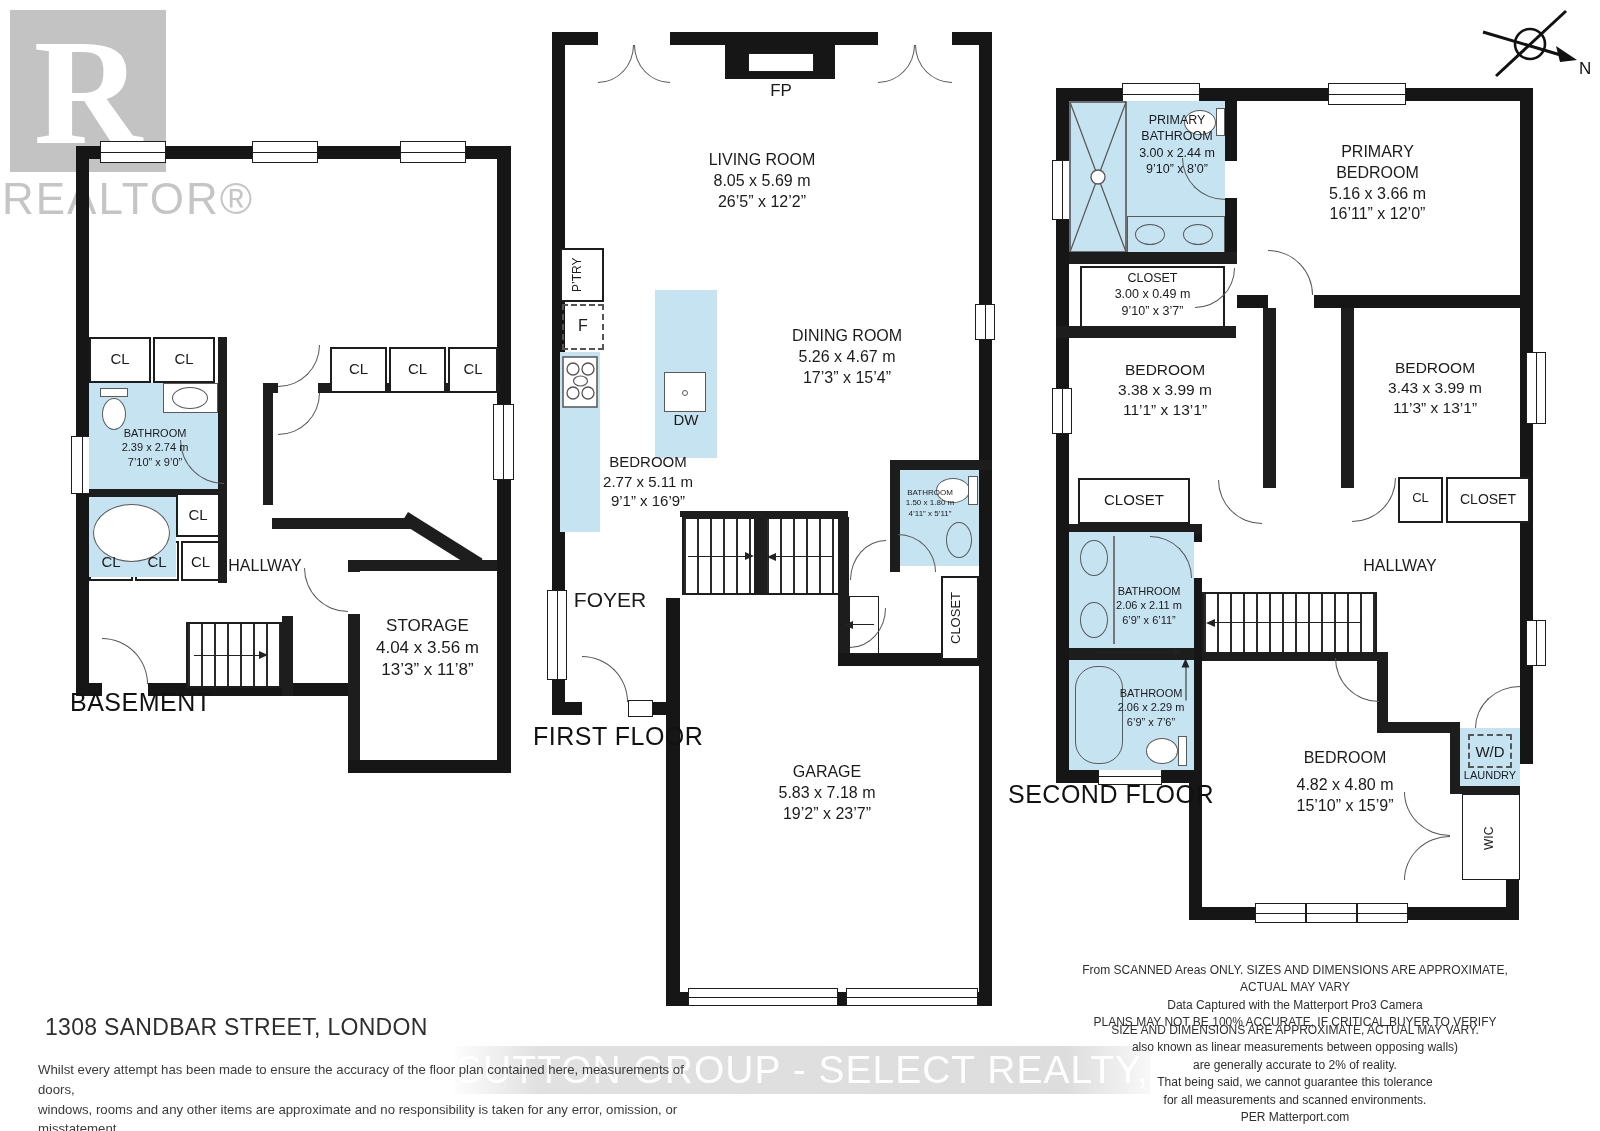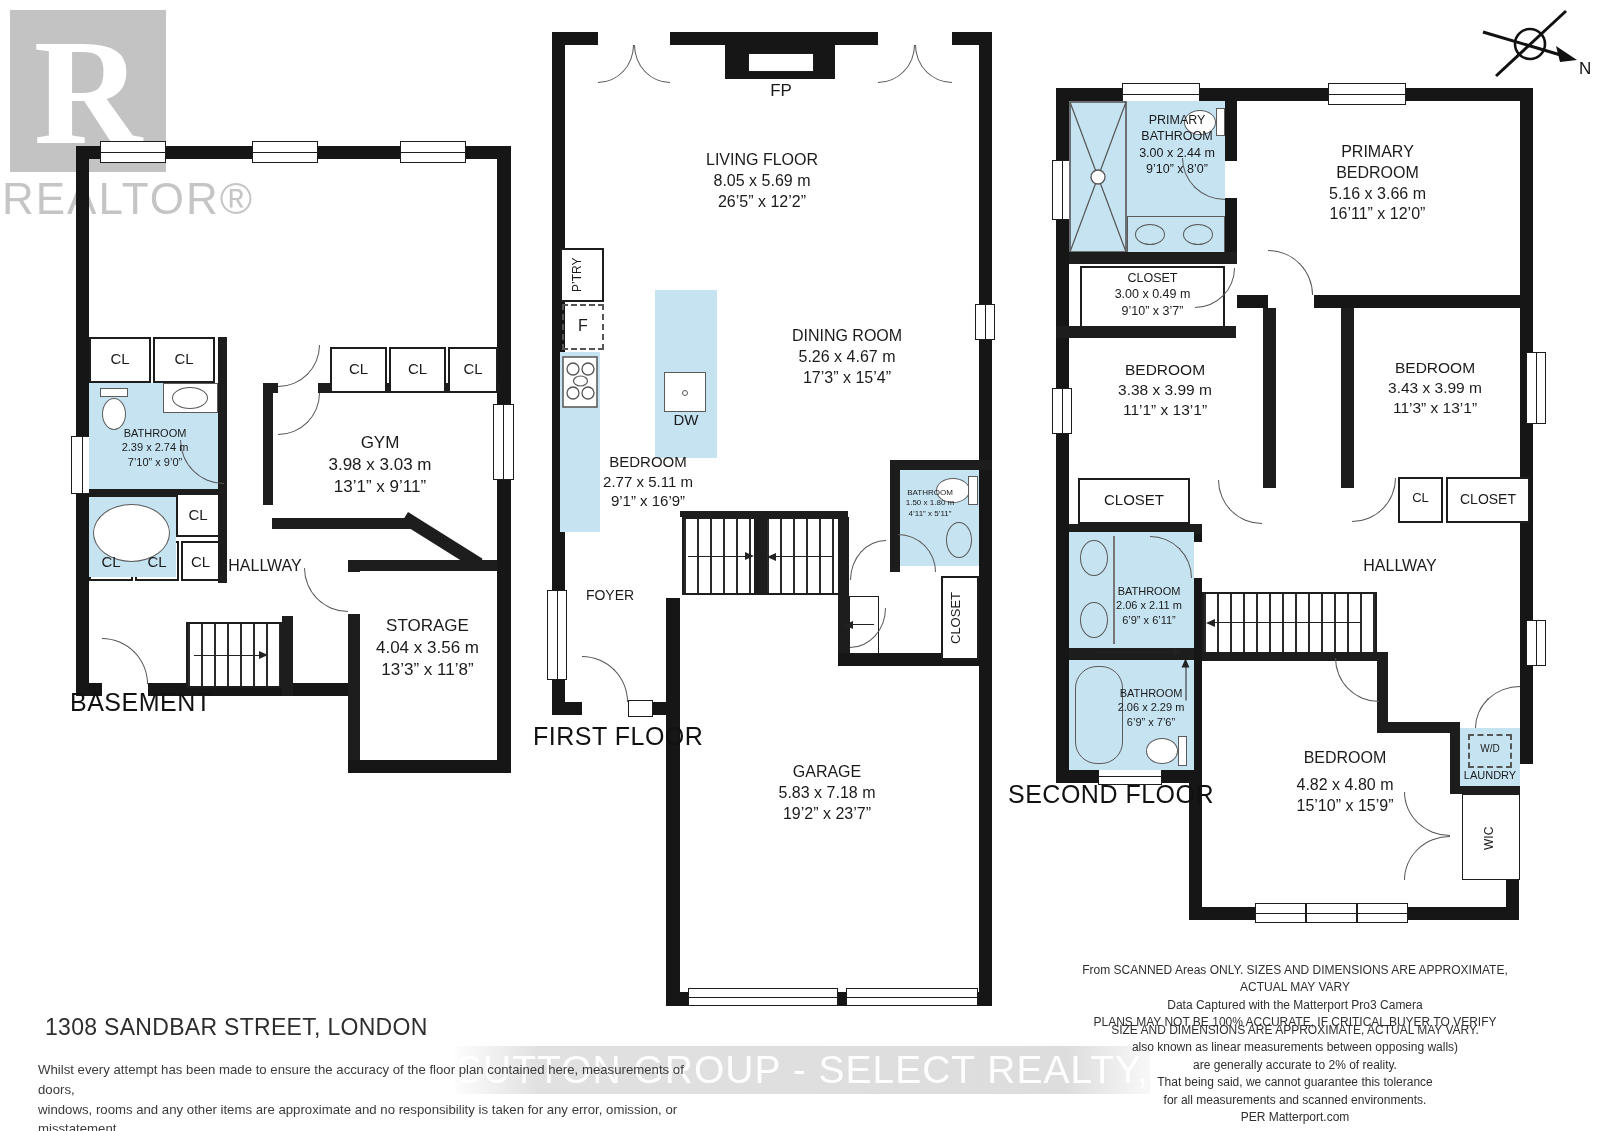--- a/index.html
+++ b/index.html
@@ -111,25 +111,20 @@
   <div class="arc bl" style="left:304px;top:568px;width:44px;height:44px"></div>
 
   <div class="stairs" style="left:186px;top:622px;width:96px;height:66px"></div>
   <div class="arrow" style="left:194px;top:655px;width:66px"></div>
 
   <div class="lbl" style="left:96px;top:426px;width:118px;font-size:11px">
     <span>BATHROOM</span>
     <span>2.39 x 2.74 m</span>
     <span>7’10” x 9’0”</span>
   </div>
-  <div class="lbl" style="left:290px;top:432px;width:180px;font-size:17px">
-    <span>GYM</span>
-    <span>3.98 x 3.03 m</span>
-    <span>13’1” x 9’11”</span>
-  </div>
   <div class="lbl" style="left:360px;top:615px;width:135px;font-size:17px">
     <span>STORAGE</span>
     <span>4.04 x 3.56 m</span>
     <span>13’3” x 11’8”</span>
   </div>
   <div class="lbl" style="left:210px;top:556px;width:110px;font-size:16px">HALLWAY</div>
   <div class="lbl" style="left:89px;top:349px;width:62px;font-size:15px">CL</div>
   <div class="lbl" style="left:153px;top:349px;width:62px;font-size:15px">CL</div>
   <div class="lbl" style="left:330px;top:359px;width:57px;font-size:15px">CL</div>
   <div class="lbl" style="left:389px;top:359px;width:57px;font-size:15px">CL</div>
@@ -205,35 +200,35 @@
     <circle cx="26" cy="37" r="6" fill="none" stroke="#555" stroke-width="1.3"></circle>
     <ellipse cx="18.5" cy="25" rx="7" ry="5" fill="none" stroke="#555" stroke-width="1.2"></ellipse>
   </svg>
   <div class="wet" style="left:655px;top:290px;width:62px;height:168px"></div>
   <div class="fix fill" style="left:664px;top:372px;width:42px;height:40px"></div>
   <div class="fix ell" style="left:682px;top:390px;width:6px;height:6px"></div>
   <div class="lbl" style="left:656px;top:410px;width:60px;font-size:15px">DW</div>
 
   <div class="lbl" style="left:742px;top:80px;width:78px;font-size:17px">FP</div>
   <div class="lbl" style="left:682px;top:150px;width:160px;font-size:16px">
-    <span>LIVING FLOOR</span>
+    <span>LIVING ROOM</span>
     <span>8.05 x 5.69 m</span>
     <span>26’5” x 12’2”</span>
   </div>
   <div class="lbl" style="left:768px;top:326px;width:158px;font-size:16px">
     <span>DINING ROOM</span>
     <span>5.26 x 4.67 m</span>
     <span>17’3” x 15’4”</span>
   </div>
   <div class="lbl" style="left:588px;top:452px;width:120px;font-size:15px">
     <span>BEDROOM</span>
     <span>2.77 x 5.11 m</span>
     <span>9’1” x 16’9”</span>
   </div>
-  <div class="lbl" style="left:572px;top:586px;width:76px;font-size:14px">FOYER</div>
+  <div class="lbl" style="left:572px;top:586px;width:76px;font-size:21px">FOYER</div>
   <div class="lbl" style="left:748px;top:762px;width:158px;font-size:16px">
     <span>GARAGE</span>
     <span>5.83 x 7.18 m</span>
     <span>19’2” x 23’7”</span>
   </div>
   <div class="title" style="left:533px;top:722px">FIRST FLOOR</div>
 
   <div class="w" style="left:1056px;top:88px;width:477px;height:13px"></div>
   <div class="win h" style="left:1122px;top:83px;width:78px;height:22px"></div>
   <div class="win h" style="left:1328px;top:83px;width:78px;height:22px"></div>
@@ -354,21 +349,21 @@
     <span>2.06 x 2.29 m</span>
     <span>6’9” x 7’6”</span>
   </div>
   <div class="lbl" style="left:1342px;top:556px;width:116px;font-size:16px">HALLWAY</div>
   <div class="lbl" style="left:1265px;top:748px;width:160px;font-size:16px">
     <span>BEDROOM</span>
     <span style="height:6px"></span>
     <span>4.82 x 4.80 m</span>
     <span>15’10” x 15’9”</span>
   </div>
-  <div class="lbl" style="left:1466px;top:742px;width:48px;font-size:10px">W/D</div>
+  <div class="lbl" style="left:1466px;top:742px;width:48px;font-size:15px">W/D</div>
   <div class="lbl" style="left:1454px;top:768px;width:72px;font-size:11px">LAUNDRY</div>
   <div class="lbl vt" style="left:1482px;top:810px;width:20px;height:56px;font-size:12px">WIC</div>
   <div class="title" style="left:1008px;top:780px">SECOND FLOOR</div>
 
   <div class="wmband">SUTTON GROUP - SELECT REALTY, Brokerage</div>
   <div class="addr">1308 SANDBAR STREET, LONDON</div>
   <div class="foot" style="left:38px;top:1060px;width:660px">
     <span style="display:block">Whilst every attempt has been made to ensure the accuracy of the floor plan contained here, measurements of doors,</span>
     <span style="display:block">windows, rooms and any other items are approximate and no responsibility is taken for any error, omission, or misstatement.</span>
 

